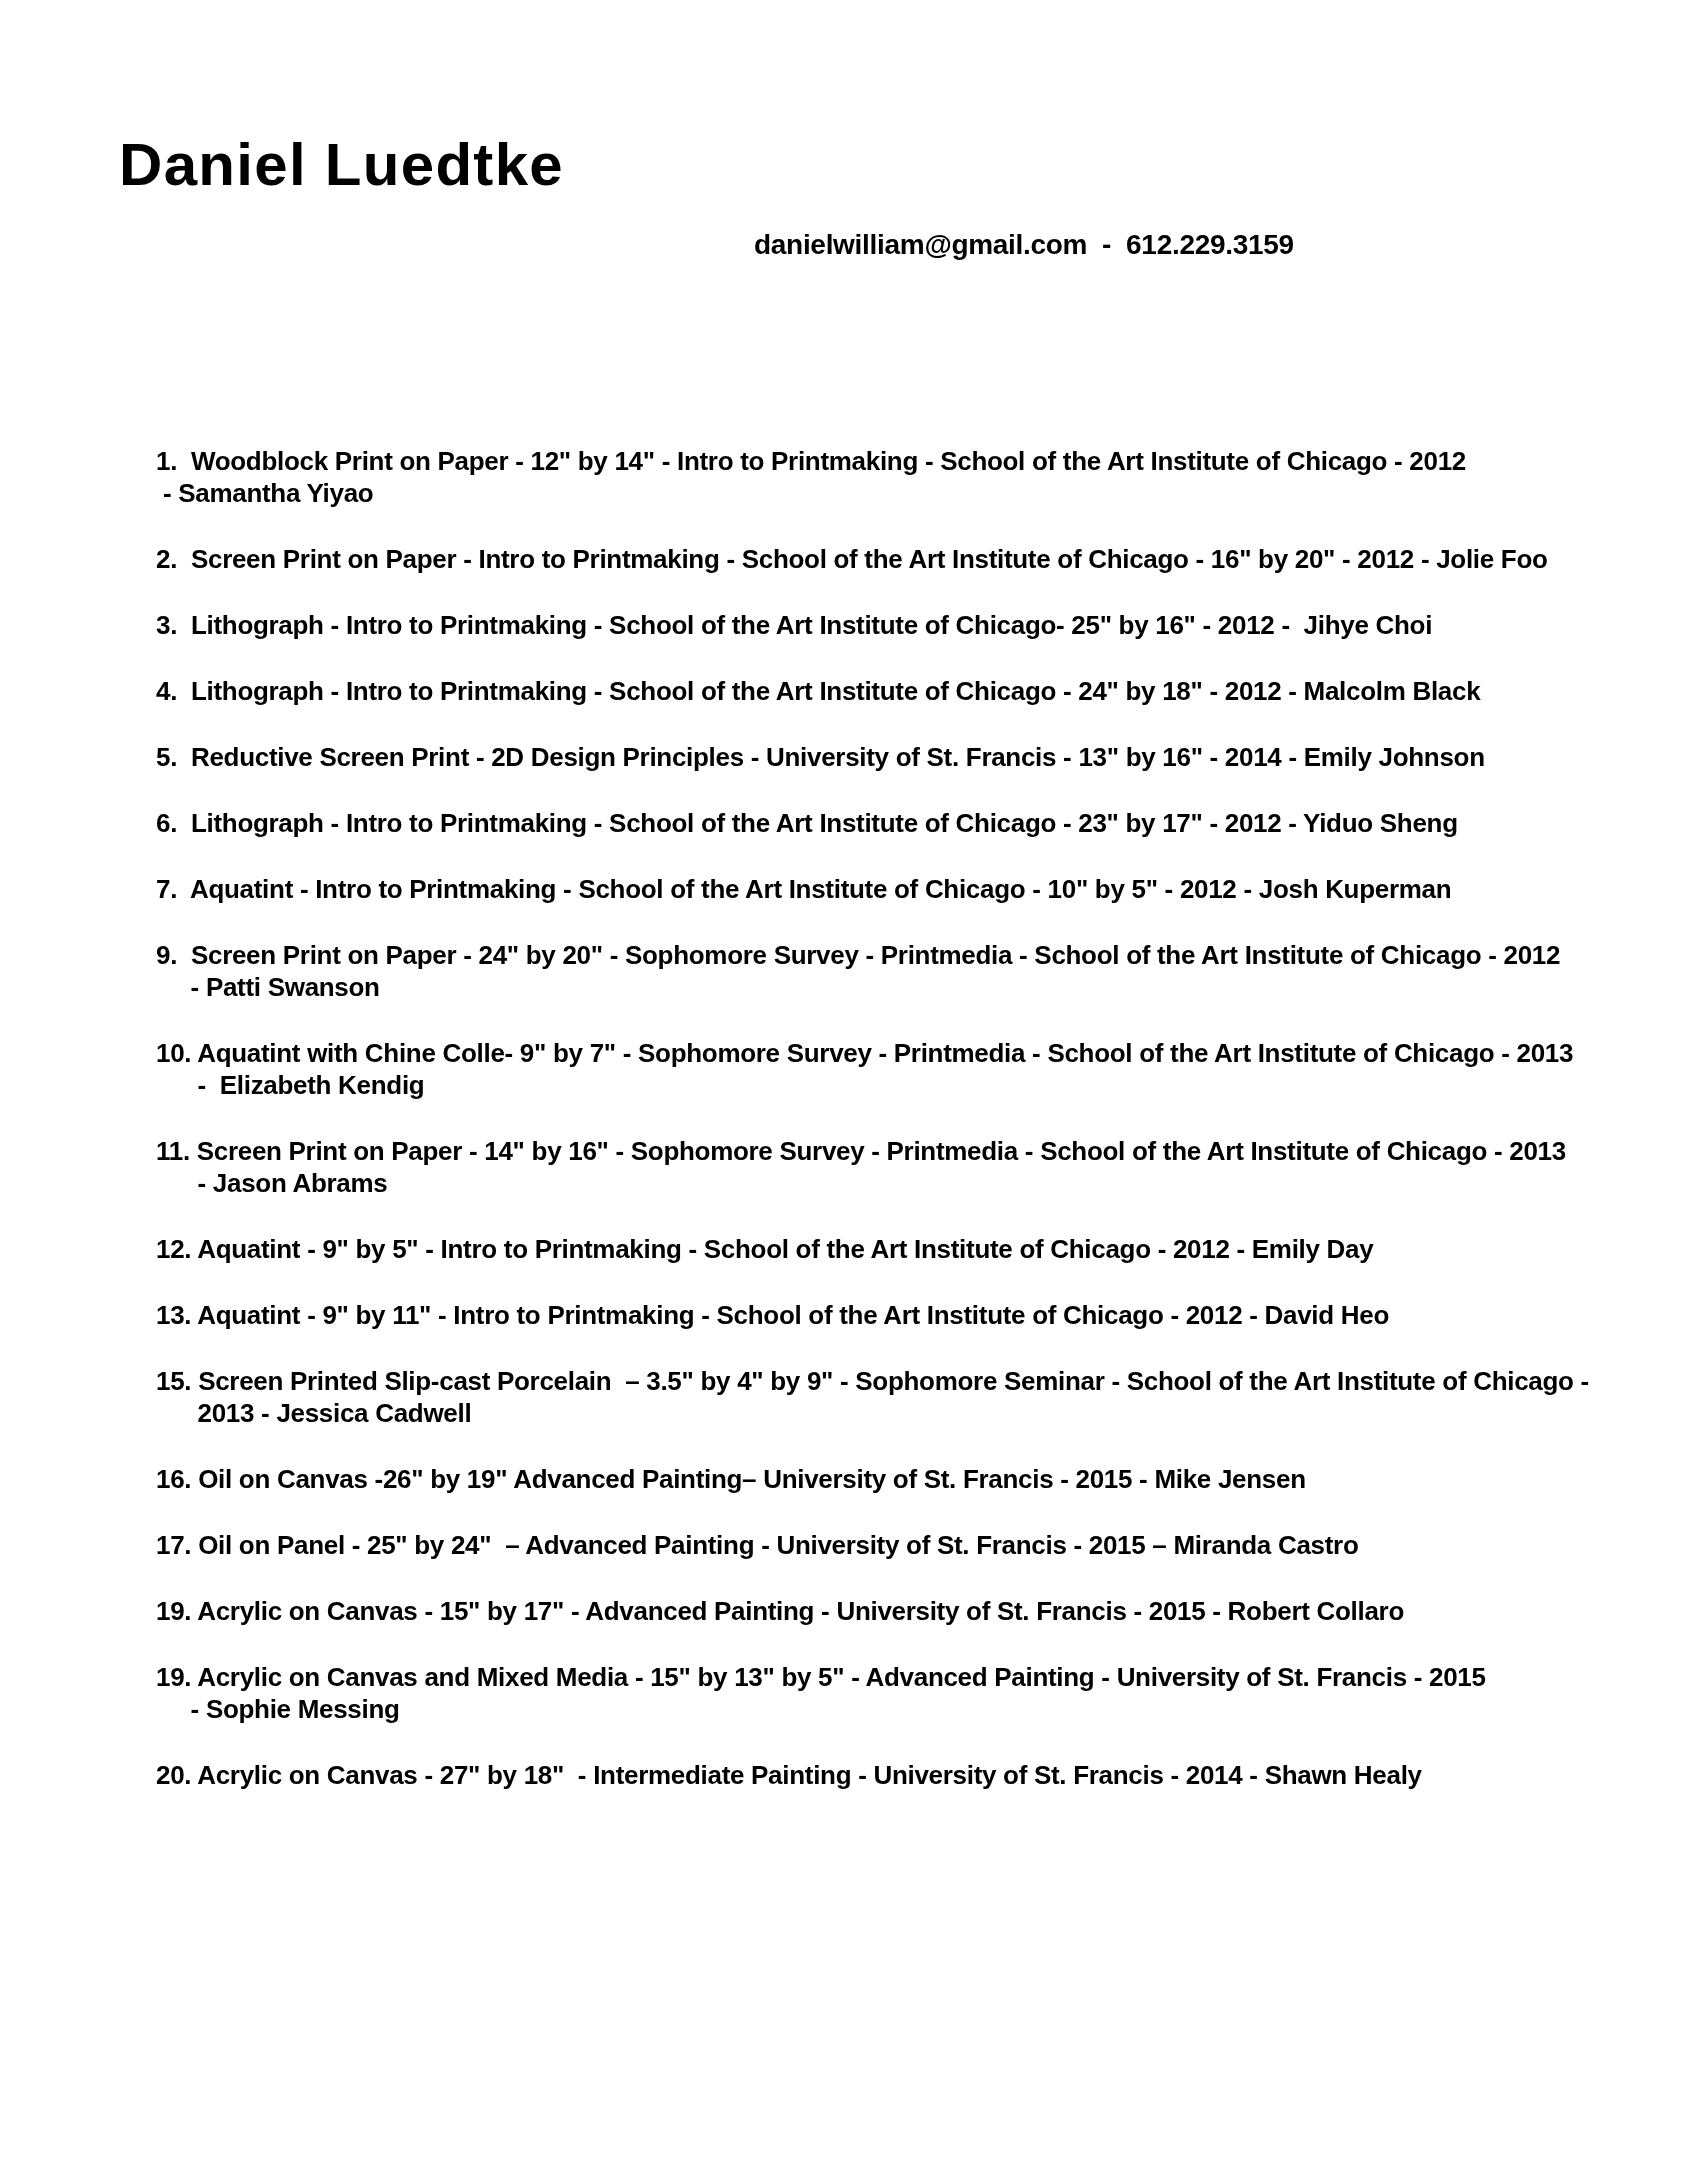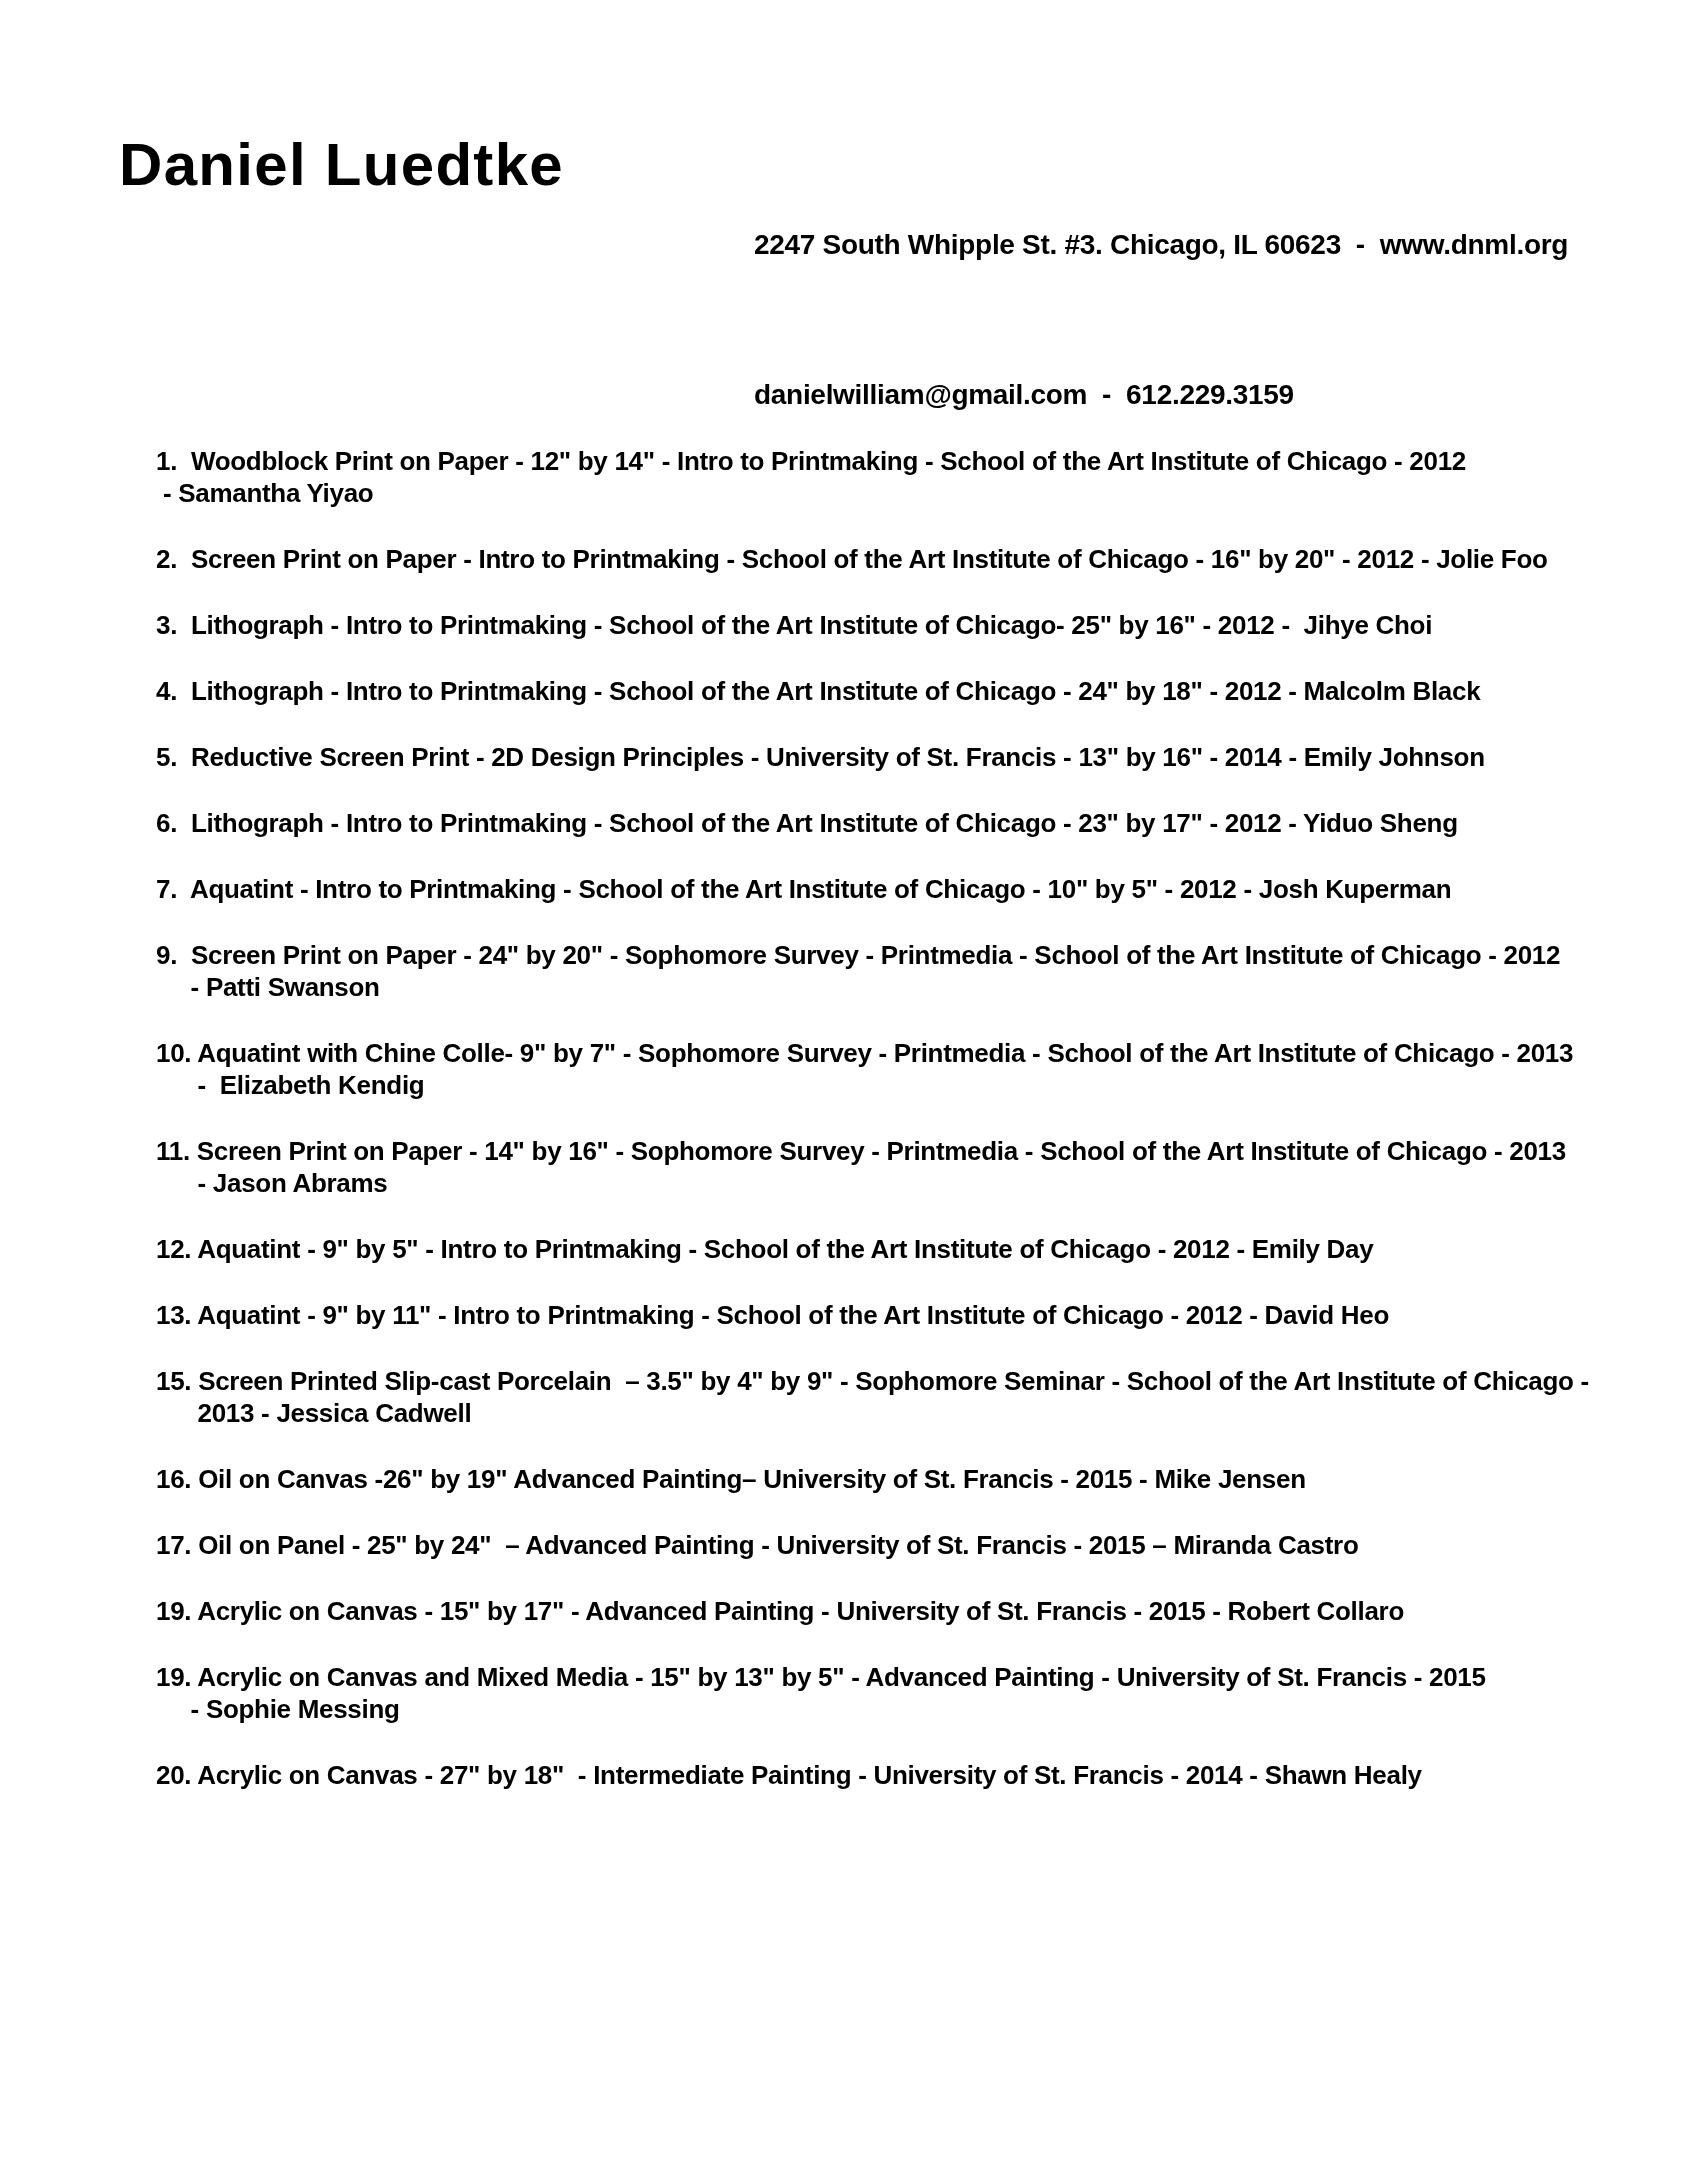--- a/index.html
+++ b/index.html
@@ -61,21 +61,20 @@
   }
 </style>
 </head>
 <body>
 
 <div class="page">
 
   <div class="person-name">Daniel Luedtke</div>
 
   <div class="contact-block">
-    <div>2247 South Whipple St. #3. Chicago, IL 60623  -  www.dnml.org</div>
     <div>danielwilliam@gmail.com  -  612.229.3159</div>
   </div>
 
 
   <div class="work-list">
     <div class="work-item">1.  Woodblock Print on Paper - 12" by 14" - Intro to Printmaking - School of the Art Institute of Chicago - 2012
  - Samantha Yiyao</div>
     <div class="work-item">2.  Screen Print on Paper - Intro to Printmaking - School of the Art Institute of Chicago - 16" by 20" - 2012 - Jolie Foo</div>
     <div class="work-item">3.  Lithograph - Intro to Printmaking - School of the Art Institute of Chicago- 25" by 16" - 2012 -  Jihye Choi</div>
     <div class="work-item">4.  Lithograph - Intro to Printmaking - School of the Art Institute of Chicago - 24" by 18" - 2012 - Malcolm Black</div>

